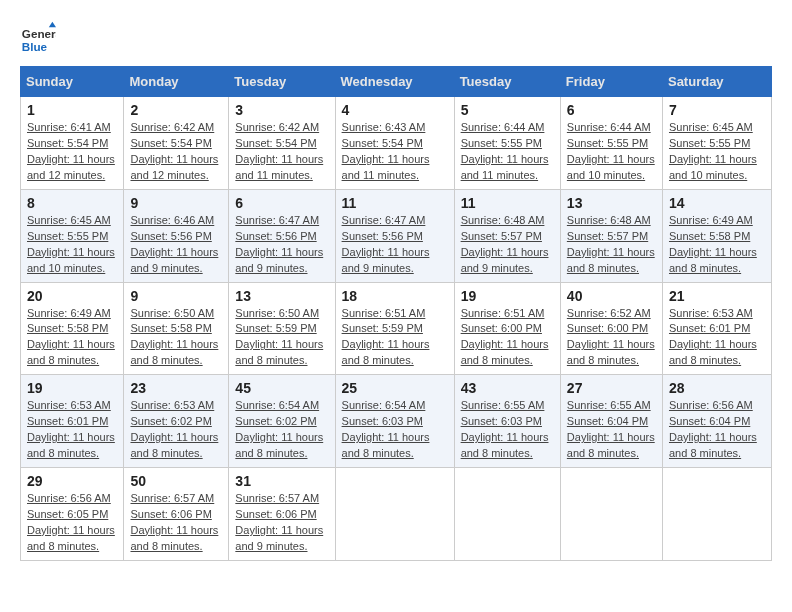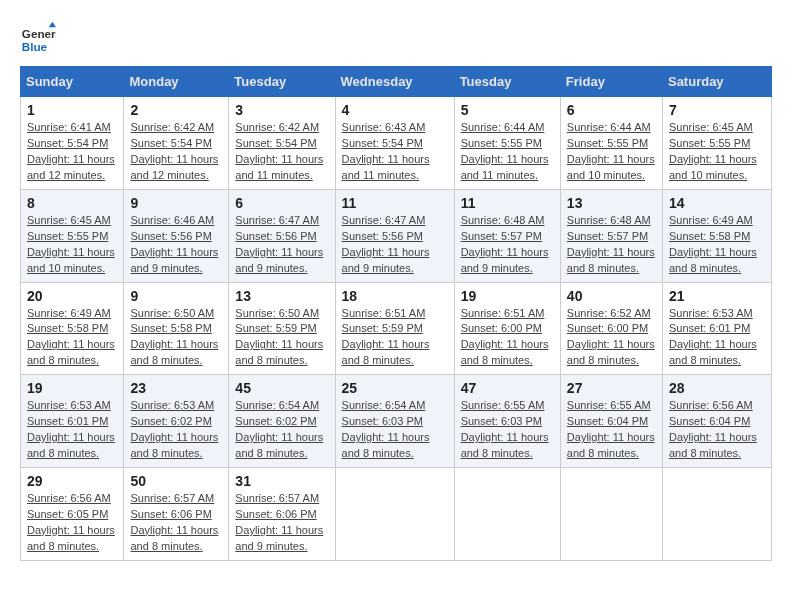--- a/index.html
+++ b/index.html
@@ -210,21 +210,21 @@
       </td>
         <td>
         <span class="day-number">45</span>
         <span class="day-info">Sunrise: 6:54 AM<br>Sunset: 6:02 PM<br>Daylight: 11 hours and 8 minutes.</span>
       </td>
         <td>
         <span class="day-number">25</span>
         <span class="day-info">Sunrise: 6:54 AM<br>Sunset: 6:03 PM<br>Daylight: 11 hours and 8 minutes.</span>
       </td>
         <td>
-        <span class="day-number">47</span>
+        <span class="day-number">43</span>
         <span class="day-info">Sunrise: 6:55 AM<br>Sunset: 6:03 PM<br>Daylight: 11 hours and 8 minutes.</span>
       </td>
         <td>
         <span class="day-number">27</span>
         <span class="day-info">Sunrise: 6:55 AM<br>Sunset: 6:04 PM<br>Daylight: 11 hours and 8 minutes.</span>
       </td>
         <td>
         <span class="day-number">28</span>
         <span class="day-info">Sunrise: 6:56 AM<br>Sunset: 6:04 PM<br>Daylight: 11 hours and 8 minutes.</span>
       </td>

